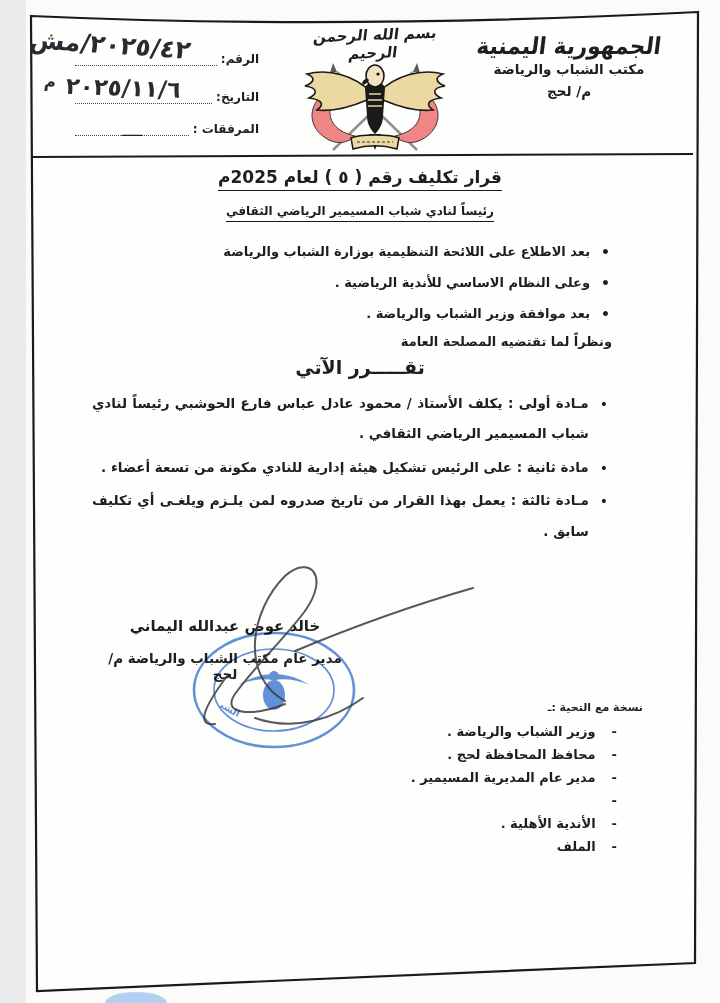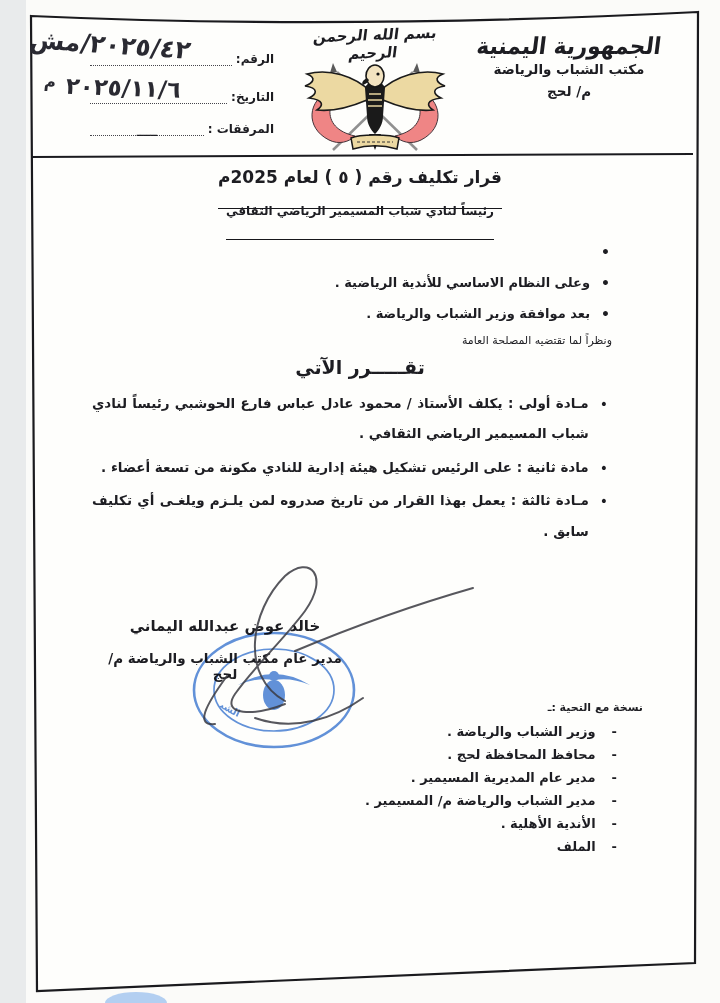--- a/index.html
+++ b/index.html
@@ -16,48 +16,48 @@
   .republic{font-size:21px;font-weight:700;transform:skewX(-7deg) scale(1.03,1.12);letter-spacing:-0.5px;}
   .minline{font-size:13.5px;font-weight:700;line-height:1.45;margin-top:2px;}
   .minline.first{margin-top:15px;}
 
   
   .bismillah{position:absolute;left:288px;top:26px;width:172px;text-align:center;
     font-size:15px;font-weight:700;transform:rotate(-2deg) skewX(-9deg);}
   .emblem{position:absolute;left:294px;top:50px;width:162px;height:110px;}
 
   
-  .fields{position:absolute;left:88px;top:52px;width:186px;}
+  .fields{position:absolute;left:73px;top:52px;width:186px;}
   .frow{display:flex;align-items:flex-end;margin-bottom:0;}
   .frow .flabel{font-size:12px;font-weight:700;white-space:nowrap;}
   .dots{flex:1;border-bottom:1.7px dotted #45454c;height:12px;margin-left:2px;margin-right:4px;
         display:flex;align-items:flex-end;justify-content:center;}
   .dots .dashval{font-size:10px;font-weight:700;line-height:4px;}
   .frow.r2{margin-top:24px;}
   .frow.r3{margin-top:18px;}
 
   
   .hw{position:absolute;font-weight:700;color:#2a2a32;direction:ltr;text-align:left;}
   .hw1{left:30px;top:33px;width:235px;font-size:25px;transform:rotate(4deg) skewX(-6deg);}
   .hw2{left:44px;top:76px;width:225px;font-size:23px;transform:rotate(2deg) skewX(-4deg);}
   .hw span{display:inline-block;}
   .hw .suffix{font-size:16px;vertical-align:top;margin-right:2px;}
 
   
   .title-wrap{position:absolute;left:0;right:0;top:167px;text-align:center;}
   .subtitle-wrap{position:absolute;left:0;right:0;top:200px;text-align:center;}
-  .u{display:inline-block;border-bottom:1.6px solid #17171b;padding-bottom:21px;}
+  .u{display:inline-block;border-bottom:1.6px solid #17171b;padding-bottom:3px;}
   .doc-title{font-size:17px;font-weight:700;}
   .doc-subtitle{font-size:12px;font-weight:700;}
 
   
   .preamble{position:absolute;right:110px;left:110px;top:244px;}
   .brow{display:flex;gap:11px;margin-bottom:15px;font-size:13px;font-weight:700;align-items:flex-start;}
   .bdot{font-size:14px;line-height:16px;}
-  .note{position:absolute;right:108px;top:334px;font-size:11px;font-weight:400;}
+  .note{position:absolute;right:108px;top:334px;font-size:13px;font-weight:700;}
 
   .decree-head{position:absolute;left:0;right:0;top:356px;text-align:center;font-size:19px;font-weight:700;}
 
   
   .articles{position:absolute;right:112px;left:92px;top:388px;}
   .arow{display:flex;gap:11px;align-items:flex-start;margin-bottom:3px;}
   .arow .bdot{margin-top:8px;}
   .atext{flex:1;font-size:13.5px;font-weight:700;line-height:2.25;text-align:justify;}
 
   
@@ -145,20 +145,21 @@
   <div class="title-wrap">
     <span class="u doc-title">قرار تكليف رقم ( ٥ ) لعام 2025م</span>
   </div>
   <div class="subtitle-wrap">
     <span class="u doc-subtitle">رئيساً لنادي شباب المسيمير الرياضي الثقافي</span>
   </div>
 
   <div class="preamble">
     <div class="brow">
       <span class="bdot">•</span>
+      <span>بعد الاطلاع على اللائحة التنظيمية بوزارة الشباب والرياضة</span>
     </div>
     <div class="brow">
       <span class="bdot">•</span>
       <span>وعلى النظام الاساسي للأندية الرياضية .</span>
     </div>
     <div class="brow">
       <span class="bdot">•</span>
       <span>بعد موافقة  وزير الشباب والرياضة .</span>
     </div>
   </div>
@@ -217,21 +218,20 @@
       <div class="ccrow">
         <span class="ccdash">-</span>
         <span>محافظ المحافظة لحج .</span>
       </div>
       <div class="ccrow">
         <span class="ccdash">-</span>
         <span>مدير  عام المديرية المسيمير .</span>
       </div>
       <div class="ccrow">
         <span class="ccdash">-</span>
-        <span>مدير  الشباب والرياضة م/  المسيمير .</span>
       </div>
       <div class="ccrow">
         <span class="ccdash">-</span>
         <span>الأندية الأهلية .</span>
       </div>
       <div class="ccrow">
         <span class="ccdash">-</span>
         <span>الملف</span>
       </div>
     </div>

